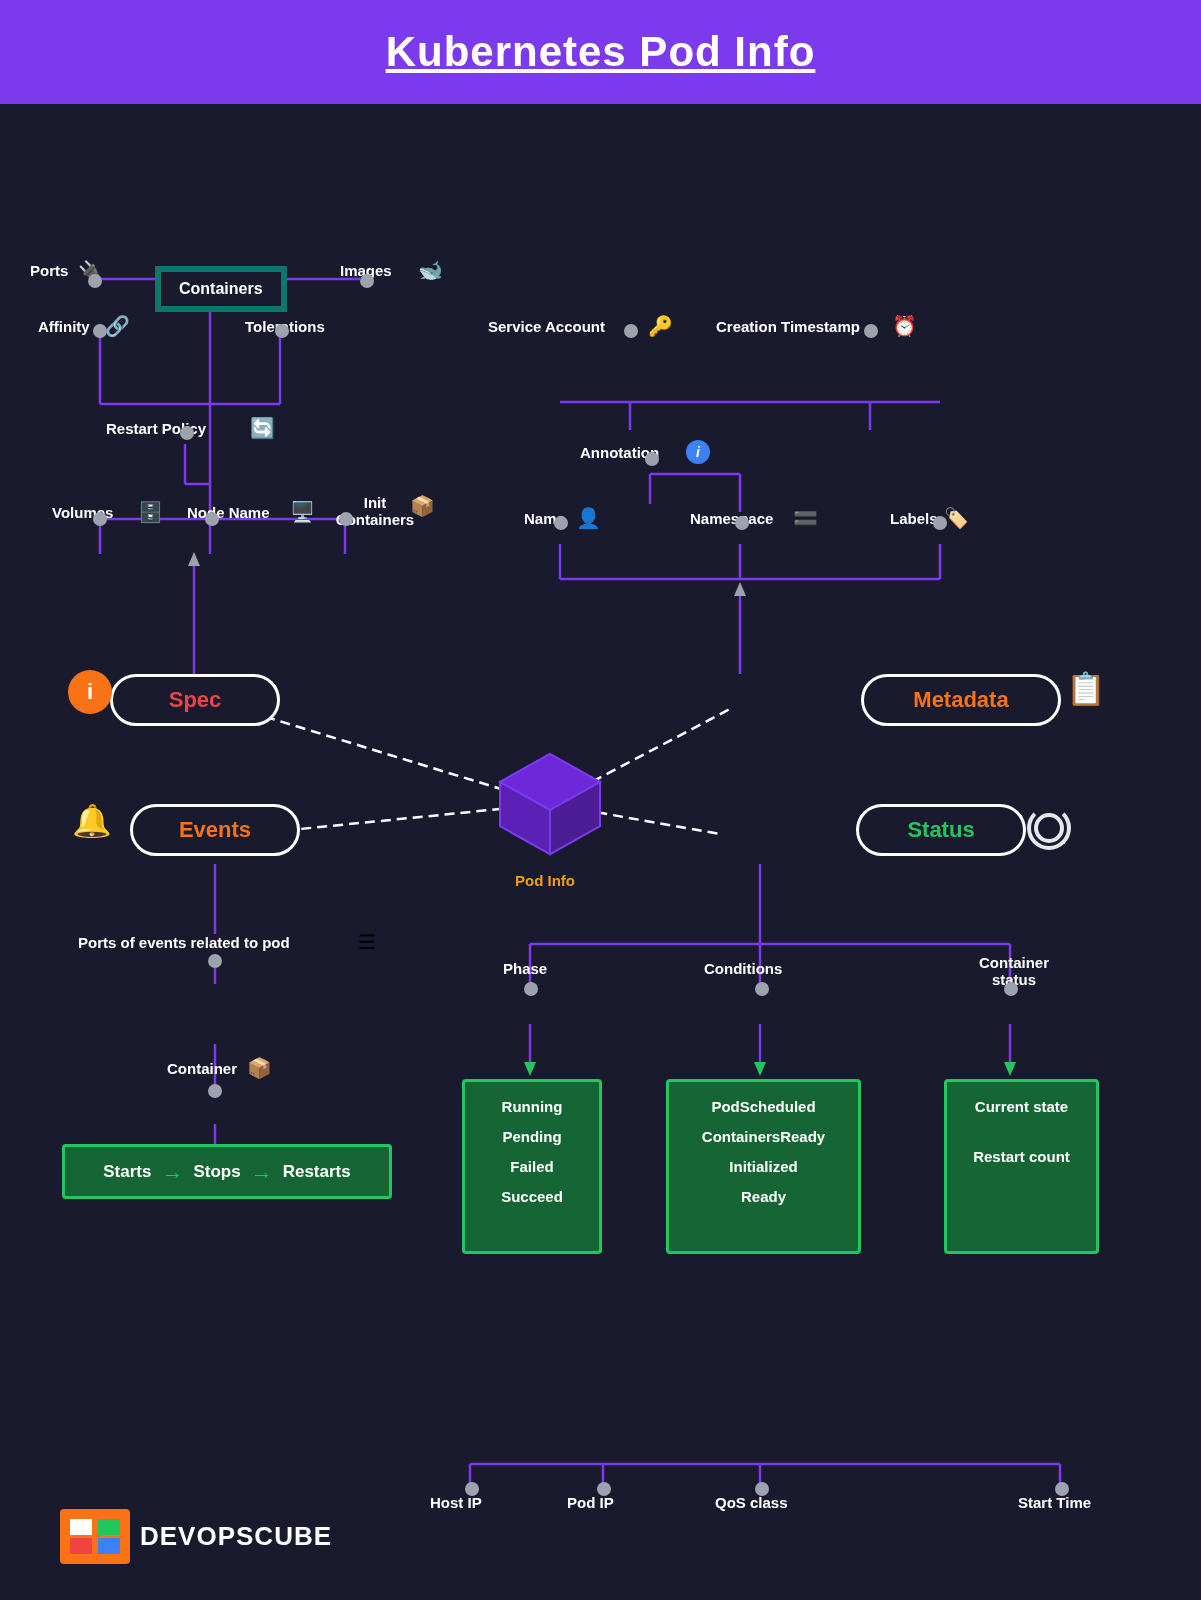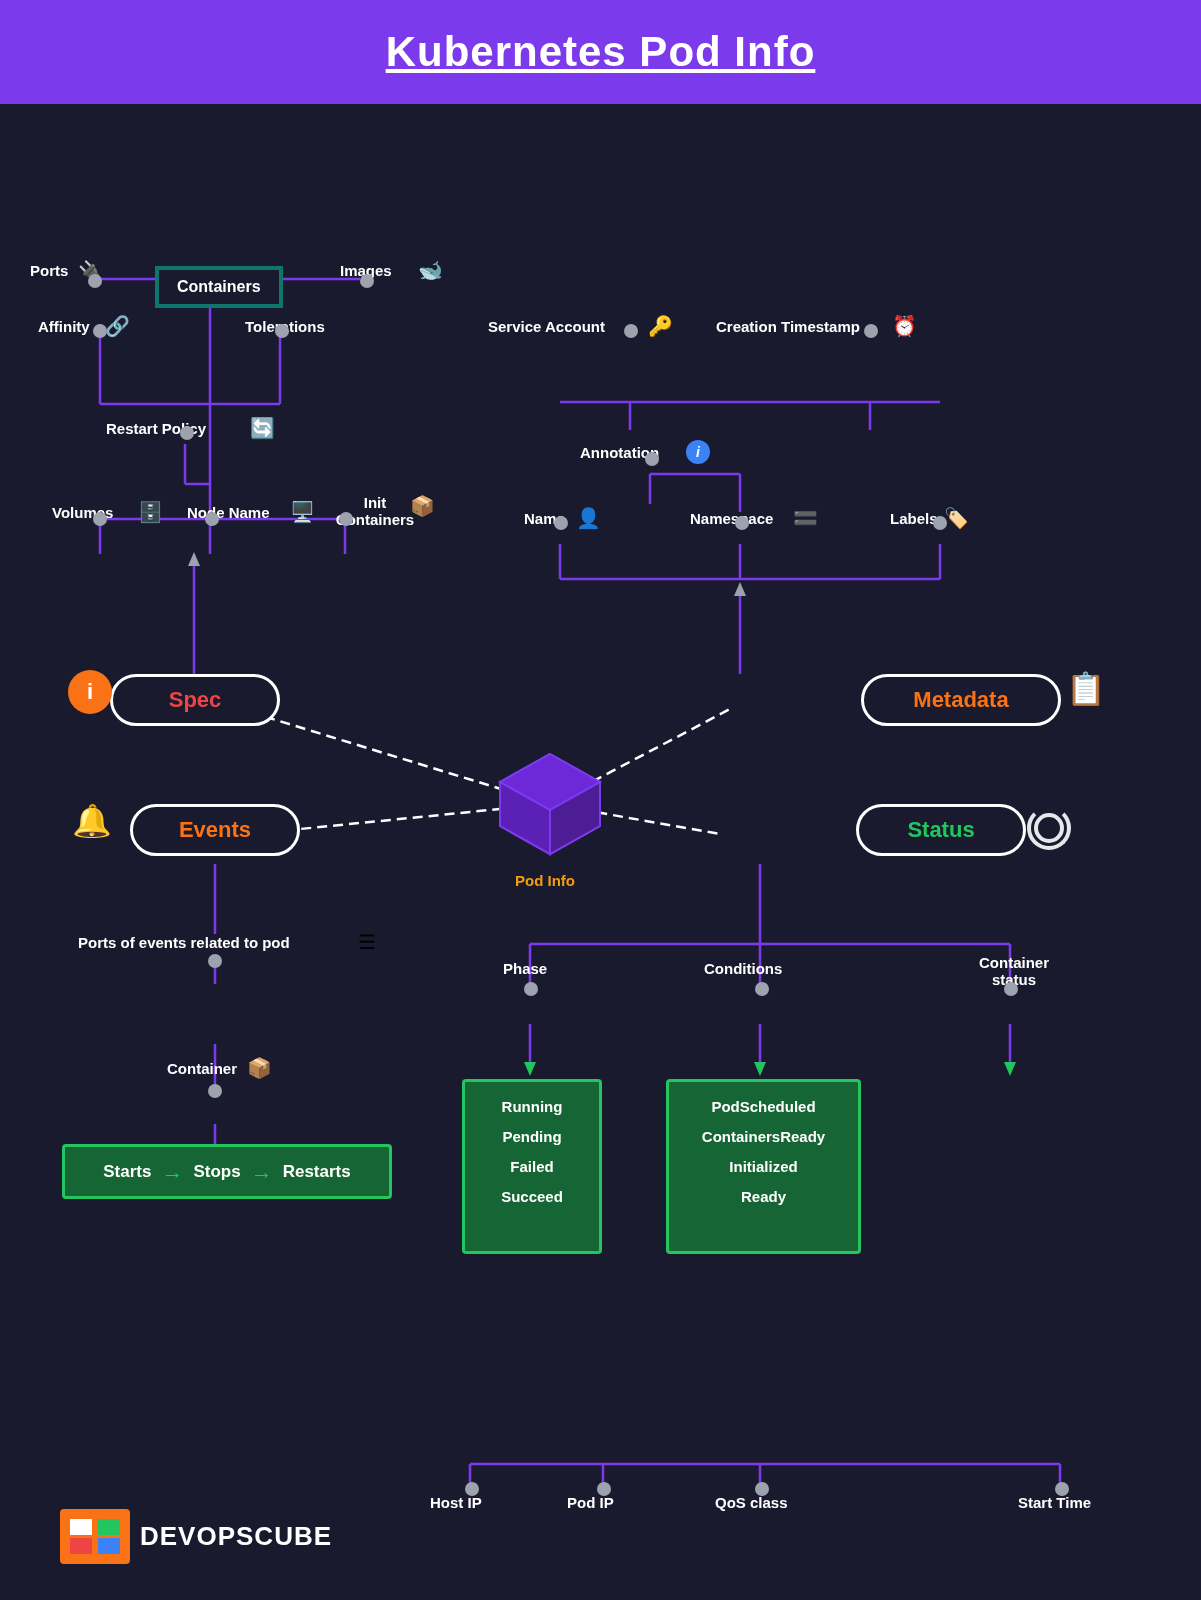--- a/index.html
+++ b/index.html
@@ -95,21 +95,21 @@
       color: #f59e0b;
       font-size: 15px;
       font-weight: 900;
       text-align: center;
       width: 190px;
     }
     .containers-box {
       position: absolute;
       left: 155px;
       top: 162px;
-      border: 4px solid #0f766e;
+      border: 6px solid #0f766e;
       padding: 8px 18px;
       color: white;
       font-size: 16px;
       font-weight: 700;
       background: #1a1a2e;
     }
     .green-box {
       position: absolute;
       border: 3px solid #22c55e;
       border-radius: 4px;
@@ -408,20 +408,27 @@
 
   <div class="green-box" style="left:666px; top:975px; width:195px; height:175px;">
     <div style="line-height:2;">
       <div>PodScheduled</div>
       <div>ContainersReady</div>
       <div>Initialized</div>
       <div>Ready</div>
     </div>
   </div>
 
+  <div class="green-box" style="left:944px; top:975px; width:155px; height:175px;">
+    <div style="line-height:2;">
+      <div>Current state</div>
+      <div style="height:20px;"></div>
+      <div>Restart count</div>
+    </div>
+  </div>
 
   <div class="node-label" style="left:430px; top:1390px;">Host IP</div>
   <div class="node-dot" style="left:465px; top:1378px;"></div>
 
   <div class="node-label" style="left:567px; top:1390px;">Pod IP</div>
   <div class="node-dot" style="left:597px; top:1378px;"></div>
 
   <div class="node-label" style="left:715px; top:1390px;">QoS class</div>
   <div class="node-dot" style="left:755px; top:1378px;"></div>
 

